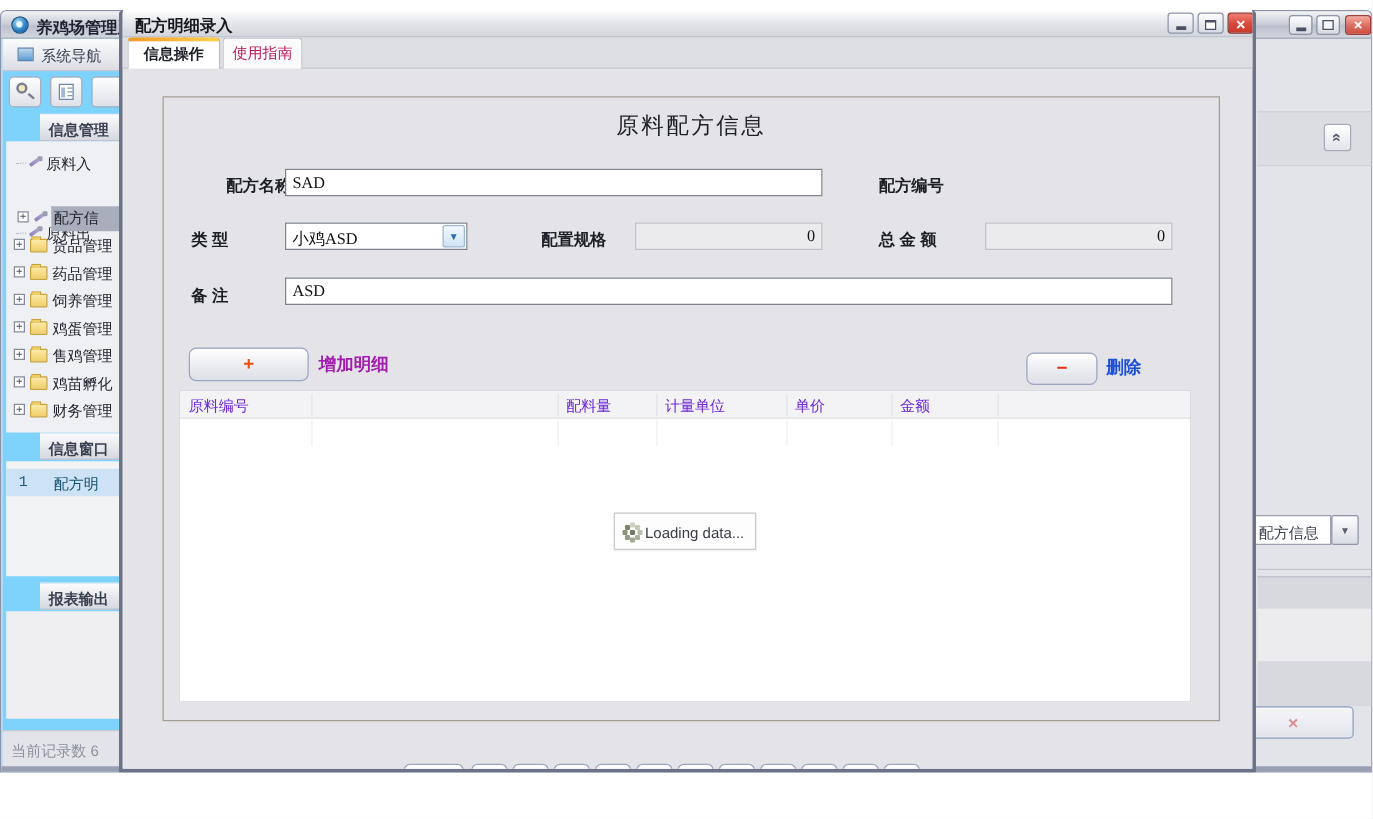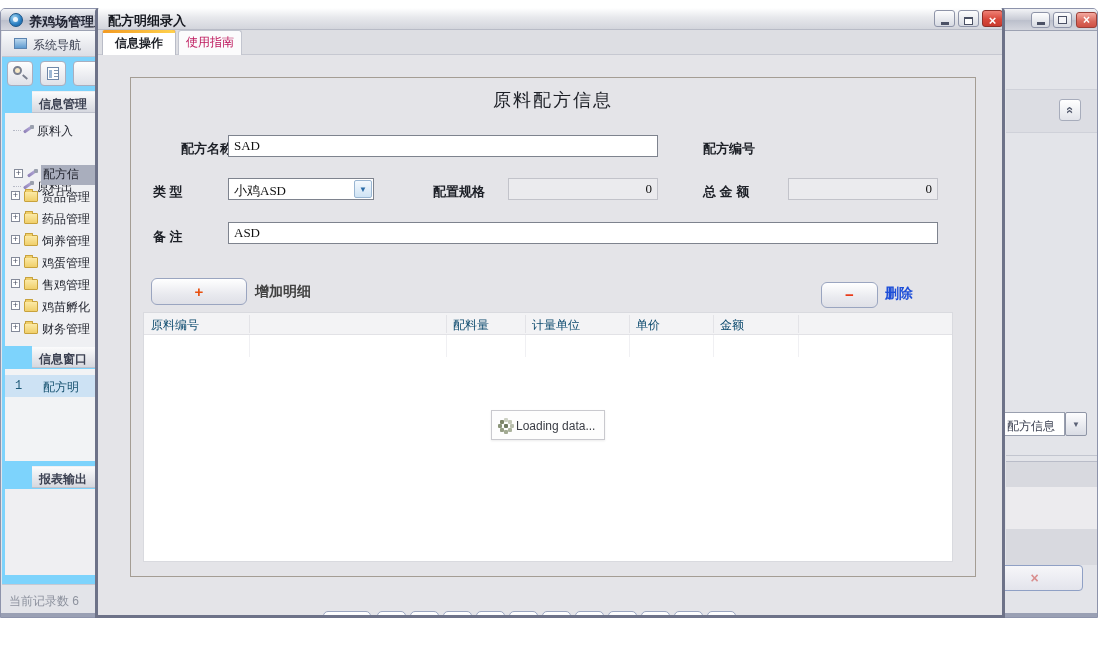--- a/index.html
+++ b/index.html
@@ -111,25 +111,25 @@
   .finput.ro { background:#ebebee; border:1px solid #c2c3ca; }
   .finput.num { text-align:right; }
   .fselect { position:absolute; height:22px; background:#fff; border:1px solid #7e838e; }
   .fselect .val { position:absolute; left:5px; top:3px; font-size:13px; font-family:"Liberation Serif",serif; color:#111; white-space:nowrap;}
   .fselect .arrow { position:absolute; right:1px; top:1px; width:18px; height:18px;
     background:linear-gradient(#f4f9fe,#cfe3f4); border:1px solid #9ab6d2; border-radius:2px;
     font-size:8px; color:#2d6da8; text-align:center; line-height:18px;}
   .act-btn { position:absolute; border:1px solid #9aa5c0; border-radius:6px;
     background:linear-gradient(#ffffff,#e9eaef 60%,#dfe0e7); text-align:center; }
   .act-btn .pg { font-size:15px; font-weight:bold; }
-  .add-label { position:absolute; font-size:14px; font-weight:bold; color:#404040; white-space:nowrap;}
+  .add-label { position:absolute; font-size:14px; font-weight:bold; color:#a21caf; white-space:nowrap;}
   .del-label { position:absolute; font-size:14px; font-weight:bold; color:#1d4ed8; white-space:nowrap;}
   .grid { left:45px; top:304px; width:810px; height:250px; border:1px solid #d9dadf; background:#fff;}
   .grid-header { position:absolute; left:0; top:0; width:100%; height:22px; background:#f3f3f5; border-bottom:1px solid #e2e2e6;}
-  .th { position:absolute; top:4px; font-size:12px; color:#0c4a6e; padding-left:7px; white-space:nowrap; overflow:hidden;}
+  .th { position:absolute; top:4px; font-size:12px; color:#6d28d9; padding-left:7px; white-space:nowrap; overflow:hidden;}
   .gh-sep { position:absolute; top:2px; width:1px; height:18px; background:#e3e3e7; }
   .gb-sep { position:absolute; top:22px; width:1px; height:22px; background:#f0f0f3; }
   .c0{left:0;width:105px} .c1{left:105px;width:197px} .c2{left:302px;width:79px}
   .c3{left:381px;width:104px} .c4{left:485px;width:84px} .c5{left:569px;width:85px}
   .loading-box { left:393px; top:402px; width:114px; height:30px; background:#fdfdfd; border:1px solid #c9c9ce;
     box-shadow:0 1px 2px rgba(0,0,0,.08); }
   .spinner { position:absolute; left:12px; top:13px; width:4px; height:4px; background:#6f7a62; border-radius:1px;
     box-shadow:6px 0 0 #b9bfae, -6px 0 0 #8a9479, 0 6px 0 #a2aa93, 0 -6px 0 #cdd1c4,
                4px 4px 0 #aab29c, -4px -4px 0 #7c8569, 4px -4px 0 #c3c8b7, -4px 4px 0 #959e85; }
   .loading-text { position:absolute; left:24px; top:8px; font-size:12px; color:#3a3d45; white-space:nowrap;}

